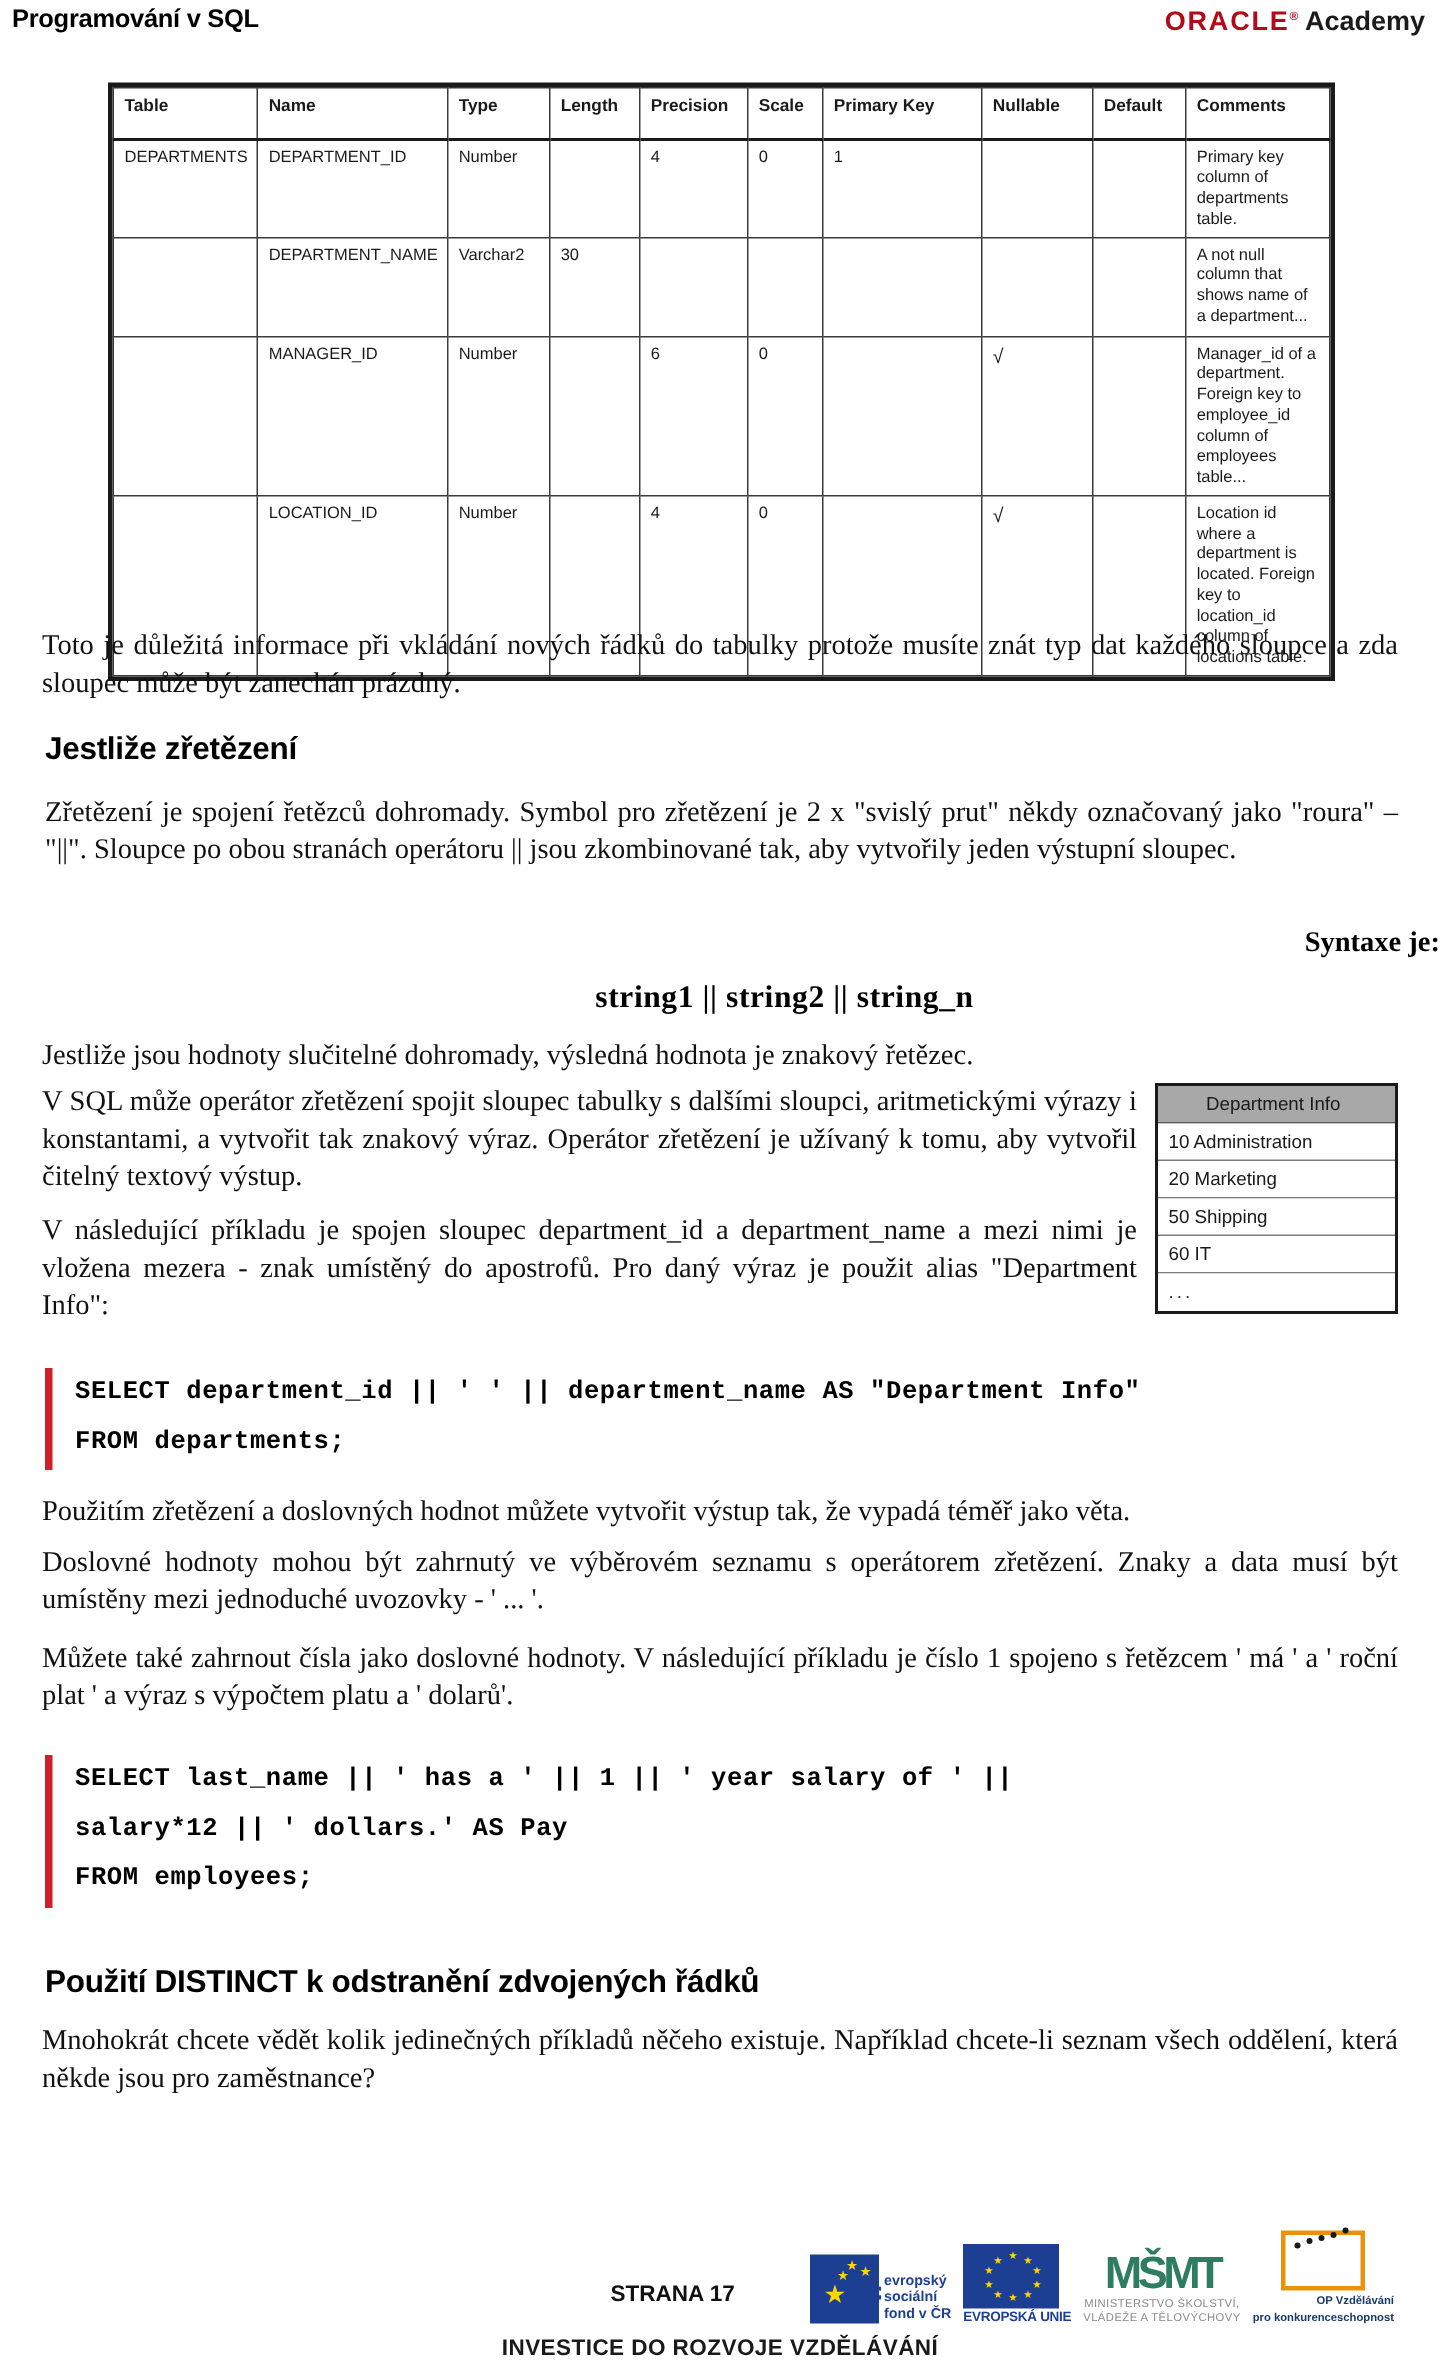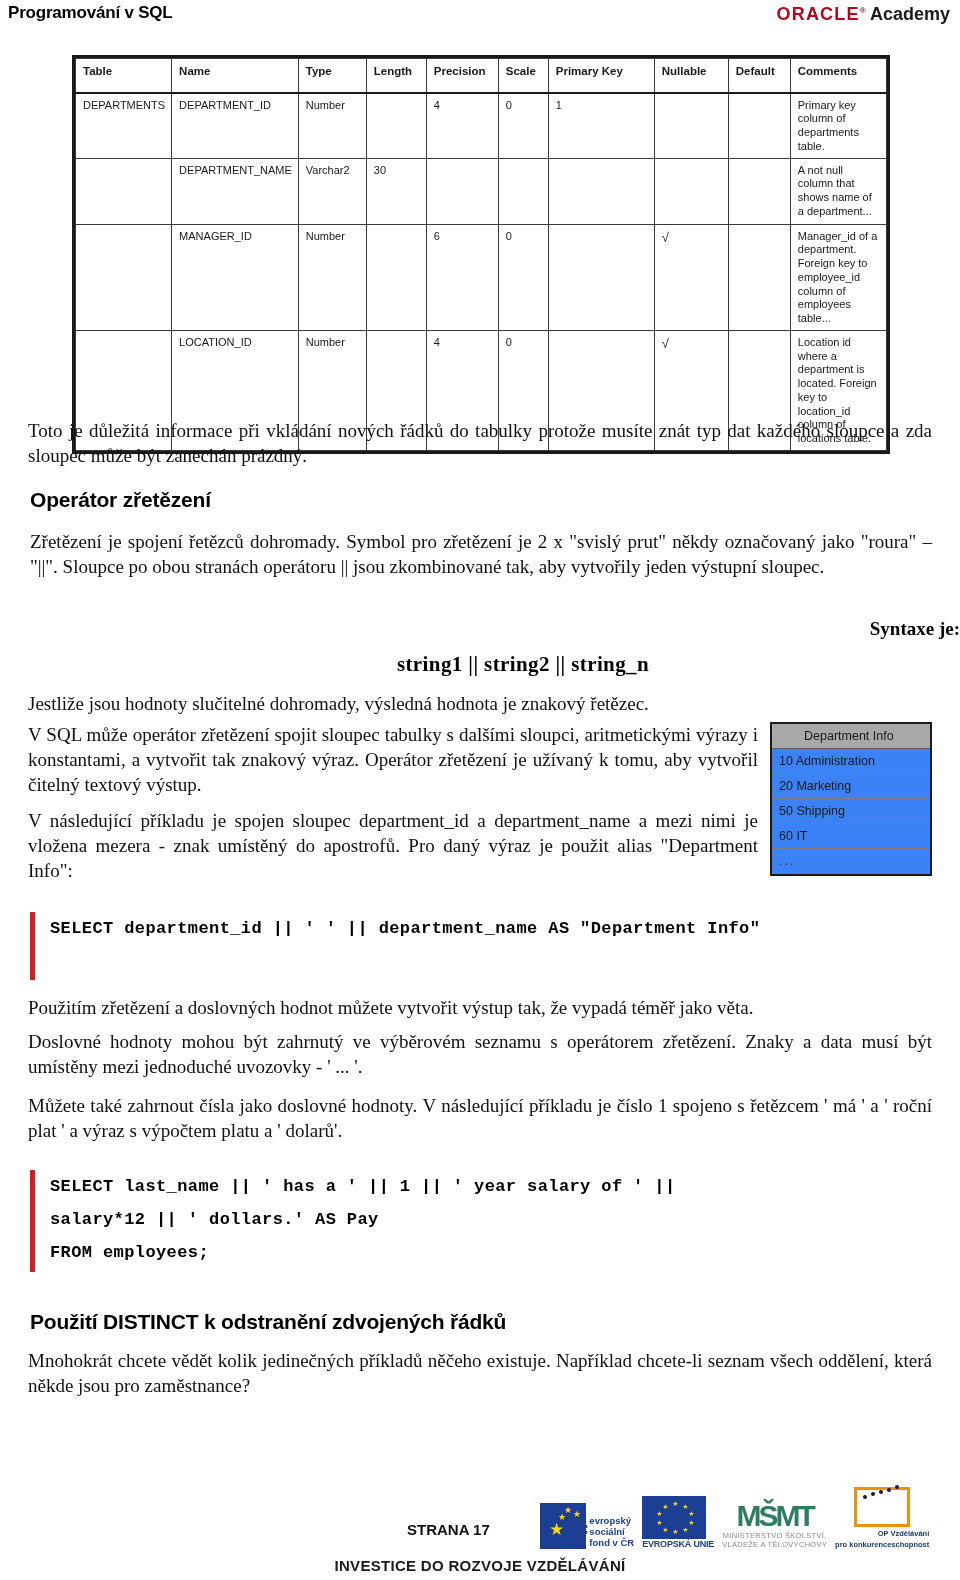--- a/index.html
+++ b/index.html
@@ -160,21 +160,21 @@
     width: 162px;
     border: 2px solid #1a1a1a;
     background: #c9c9c9;
     font-family: "Liberation Sans", sans-serif;
     font-size: 12.5px;
     color: #1a1a1a;
   }
   .result-row {
     padding: 3px 0 3px 7px;
     border-bottom: 1px solid #7d7d7d;
-    background: #3b82f6;
+    background: #ffffff;
     height: 25px;
     line-height: 19px;
     white-space: nowrap;
   }
   .result-row.header-row {
     background: #a8a8a8;
     border-bottom: 1px solid #5a5a5a;
     padding-left: 32px;
   }
   .result-row:last-child { border-bottom: none; }
@@ -371,21 +371,21 @@
         <td class="check">√</td>
         <td></td>
         <td>Location id where a department is located. Foreign key to location_id column of locations table.</td>
       </tr>
     </tbody>
   </table>
 </div>
 
 <div class="para" style="left:28px; top:418px; width:904px;">Toto je důležitá informace při vkládání nových řádků do  tabulky protože musíte znát typ dat každého sloupce a zda sloupec může být zanechán prázdný.</div>
 
-<div class="h2" style="left:30px; top:488px;">Operátor zřetězení</div>
+<div class="h2" style="left:30px; top:488px;">Jestliže zřetězení</div>
 
 <div class="para" style="left:30px; top:529px; width:902px;">Zřetězení je spojení řetězců dohromady. Symbol pro  zřetězení je 2 x "svislý prut" někdy  označovaný jako "roura" – "||". Sloupce po obou stranách  operátoru || jsou zkombinované tak, aby vytvořily jeden výstupní sloupec.</div>
 
 <div class="syntax-line" style="left:0px; top:618px;">Syntaxe je:</div>
 
 <div class="syntax-code" style="left:0px; top:652px;">string1 || string2 || string_n</div>
 
 <div class="para" style="left:28px; top:691px; width:904px;">Jestliže jsou hodnoty slučitelné dohromady,  výsledná hodnota je znakový řetězec.</div>
 
 <div class="para" style="left:28px; top:722px; width:730px;">V SQL může operátor zřetězení spojit sloupec tabulky s dalšími sloupci,  aritmetickými výrazy i konstantami, a vytvořit tak  znakový výraz. Operátor zřetězení je užívaný k tomu, aby vytvořil  čitelný textový výstup.</div>
@@ -396,20 +396,21 @@
   <div class="result-row header-row">Department Info</div>
   <div class="result-row">10 Administration</div>
   <div class="result-row">20 Marketing</div>
   <div class="result-row">50 Shipping</div>
   <div class="result-row">60 IT</div>
   <div class="result-row ellipsis">...</div>
 </div>
 
 <div class="code-block" style="left:22px; top:912px; width:900px; height:68px;">
   <div class="code-line">SELECT department_id || ' ' || department_name AS "Department Info"</div>
+  <div class="code-line">FROM departments;</div>
 </div>
 
 <div class="para" style="left:28px; top:995px; width:904px;">Použitím zřetězení a doslovných hodnot můžete vytvořit výstup tak, že vypadá téměř jako věta.</div>
 
 <div class="para" style="left:28px; top:1029px; width:904px;">Doslovné hodnoty mohou být zahrnutý ve výběrovém seznamu s operátorem zřetězení. Znaky a data musí být umístěny mezi jednoduché uvozovky  - ' ... '.</div>
 
 <div class="para" style="left:28px; top:1093px; width:904px;">Můžete také zahrnout čísla jako doslovné hodnoty. V následující  příkladu je číslo 1 spojeno s řetězcem ' má ' a '  roční plat '  a výraz s výpočtem platu a ' dolarů'.</div>
 
 <div class="code-block" style="left:22px; top:1170px; width:900px; height:102px;">
   <div class="code-line">SELECT last_name || ' has a ' || 1 || ' year salary of ' ||</div>

